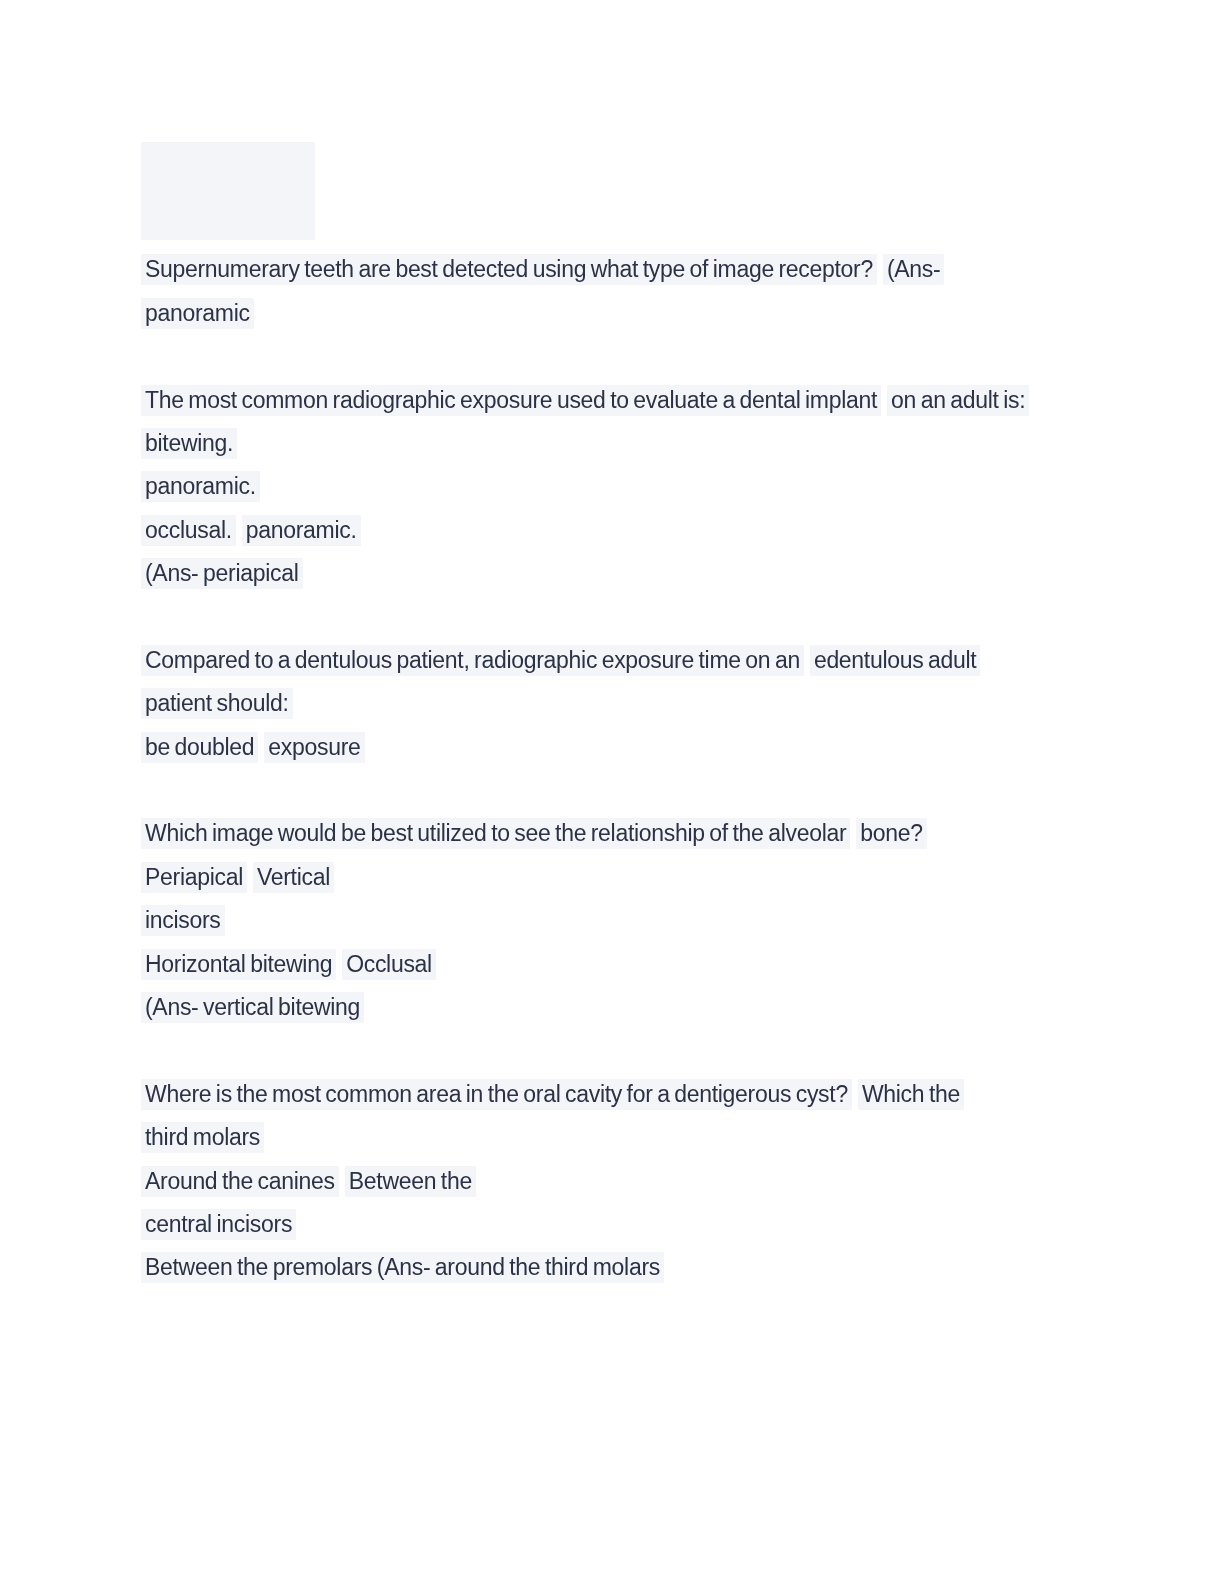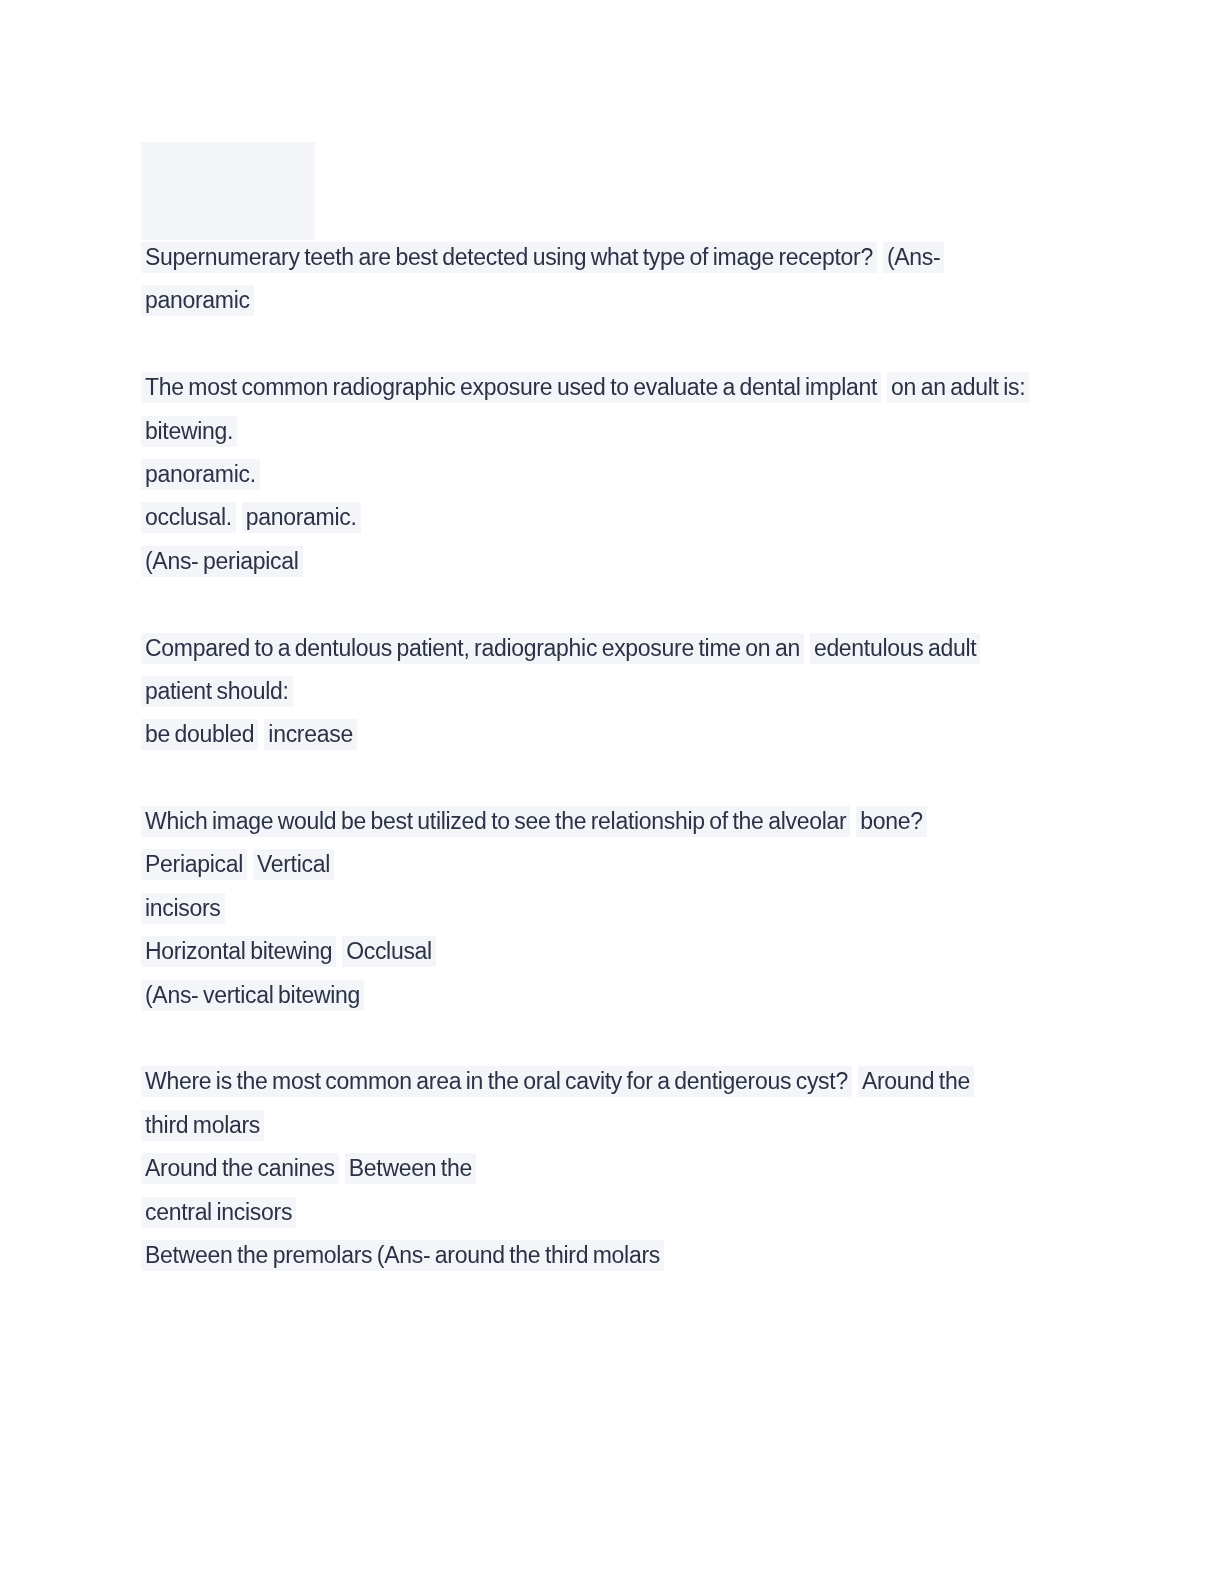--- a/index.html
+++ b/index.html
@@ -24,21 +24,21 @@
     width: 174px;
     height: 98px;
     background: var(--hl-block, #f4f5f9);
   }
   .content {
     margin-top: 2px;
   }
   .line {
     height: 43.4px;
     display: flex;
-    align-items: flex-start;
+    align-items: flex-end;
     gap: 6px;
   }
   .line.spacer {
     
   }
   .hl {
     background: var(--hl, #f3f5f9);
     color: var(--ink, #2b3245);
     font-size: 23px;
     letter-spacing: -0.3px;
@@ -88,21 +88,21 @@
       <div>
         <div class="line">
           <span class="hl">Compared to a dentulous patient, radiographic exposure time on an</span>
           <span class="hl">edentulous adult</span>
         </div>
         <div class="line">
           <span class="hl">patient should:</span>
         </div>
         <div class="line">
           <span class="hl">be doubled</span>
-          <span class="hl">increase</span>
+          <span class="hl">exposure</span>
         </div>
       </div>
       <div class="line spacer"></div>
       <div>
         <div class="line">
           <span class="hl">Which image would be best utilized to see the relationship of the alveolar</span>
           <span class="hl">bone?</span>
         </div>
         <div class="line">
           <span class="hl">Periapical</span>
@@ -116,21 +116,21 @@
           <span class="hl">Occlusal</span>
         </div>
         <div class="line">
           <span class="hl">(Ans- vertical bitewing</span>
         </div>
       </div>
       <div class="line spacer"></div>
       <div>
         <div class="line">
           <span class="hl">Where is the most common area in the oral cavity for a dentigerous cyst?</span>
-          <span class="hl">Around the</span>
+          <span class="hl">Which the</span>
         </div>
         <div class="line">
           <span class="hl">third molars</span>
         </div>
         <div class="line">
           <span class="hl">Around the canines</span>
           <span class="hl">Between the</span>
         </div>
         <div class="line">
           <span class="hl">central incisors</span>

